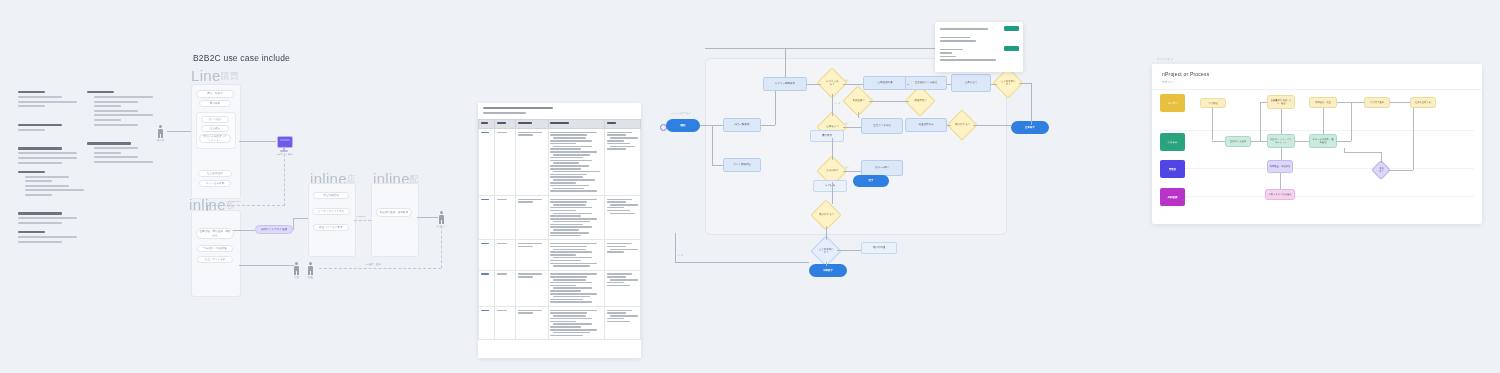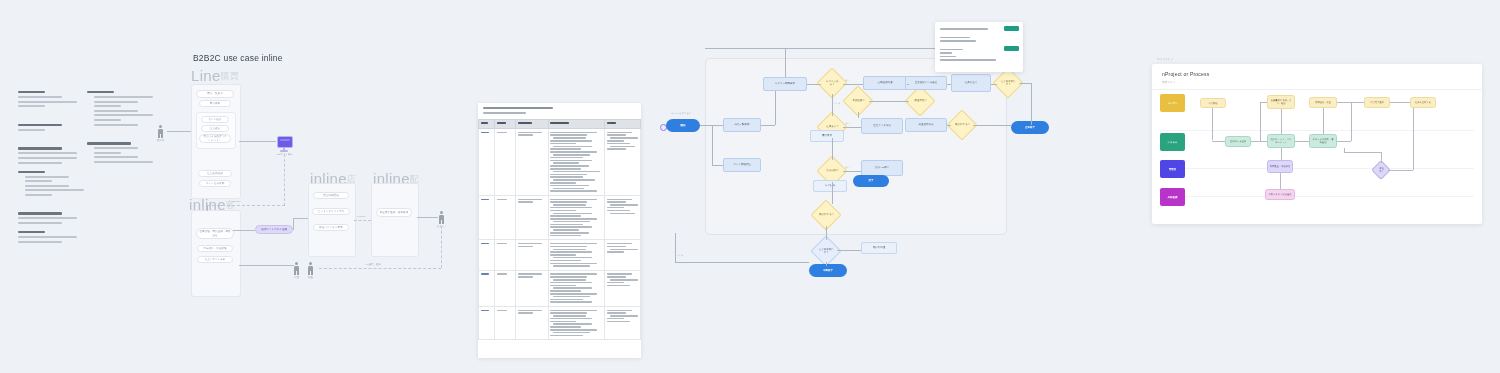--- a/index.html
+++ b/index.html
@@ -157,21 +157,21 @@
       <div class="ln hd m"></div>
       <div class="ln ind m"></div>
         <div class="ln ind s"></div>
         <div class="ln ind m"></div>
       <div class="ln ind l"></div>
     </div>
   </div>
 
   <div id="usecase">
 
-    <div id="uc-title">B2B2C  use case inline</div>
+    <div id="uc-title">B2B2C  use case include</div>
 
     <div class="uc-h" style="left:36px;top:17px;">
       <span>Line</span><span class="cjk">購買</span>
     </div>
 
     <div class="uc-h" style="left:34px;top:146px;">
       <span>inline</span><span class="cjk">客</span>
     </div>
     <div class="uc-h" style="left:155px;top:120px;">
       <span>inline</span><span class="cjk">店</span>

